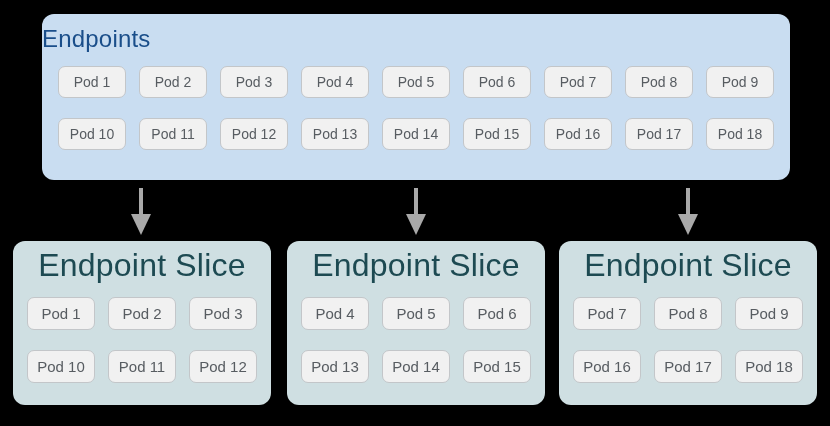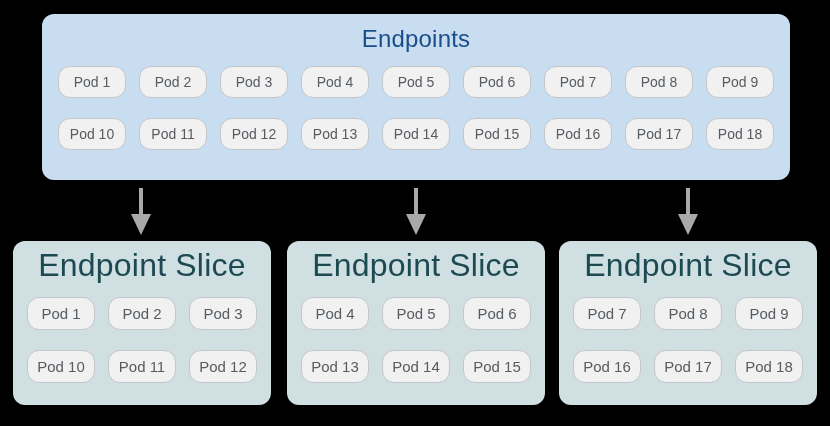--- a/index.html
+++ b/index.html
@@ -21,41 +21,41 @@
     left: 42px;
     top: 14px;
     width: 748px;
     height: 166px;
     background: #c9ddf1;
     border-radius: 12px;
     box-sizing: border-box;
   }
   .endpoints-title {
     margin-top: 11px;
-    text-align: center;
+    text-align: left;
     font-size: 24px;
     line-height: 28px;
     font-weight: 500;
     color: #1a4e8a;
     letter-spacing: 0.2px;
   }
   .endpoints-grid {
     display: grid;
     grid-template-columns: repeat(9, 68px);
     column-gap: 13px;
     row-gap: 20px;
     justify-content: center;
     margin-top: 13px;
   }
   
   .pod {
     height: 32px;
     background: #f1f1f1;
     border: 1px solid #c3c6c9;
-    border-radius: 12px;
+    border-radius: 7px;
     box-sizing: border-box;
     display: flex;
     align-items: center;
     justify-content: center;
     font-size: 14px;
     color: #575c61;
     white-space: nowrap;
   }
   
   .arrow {

